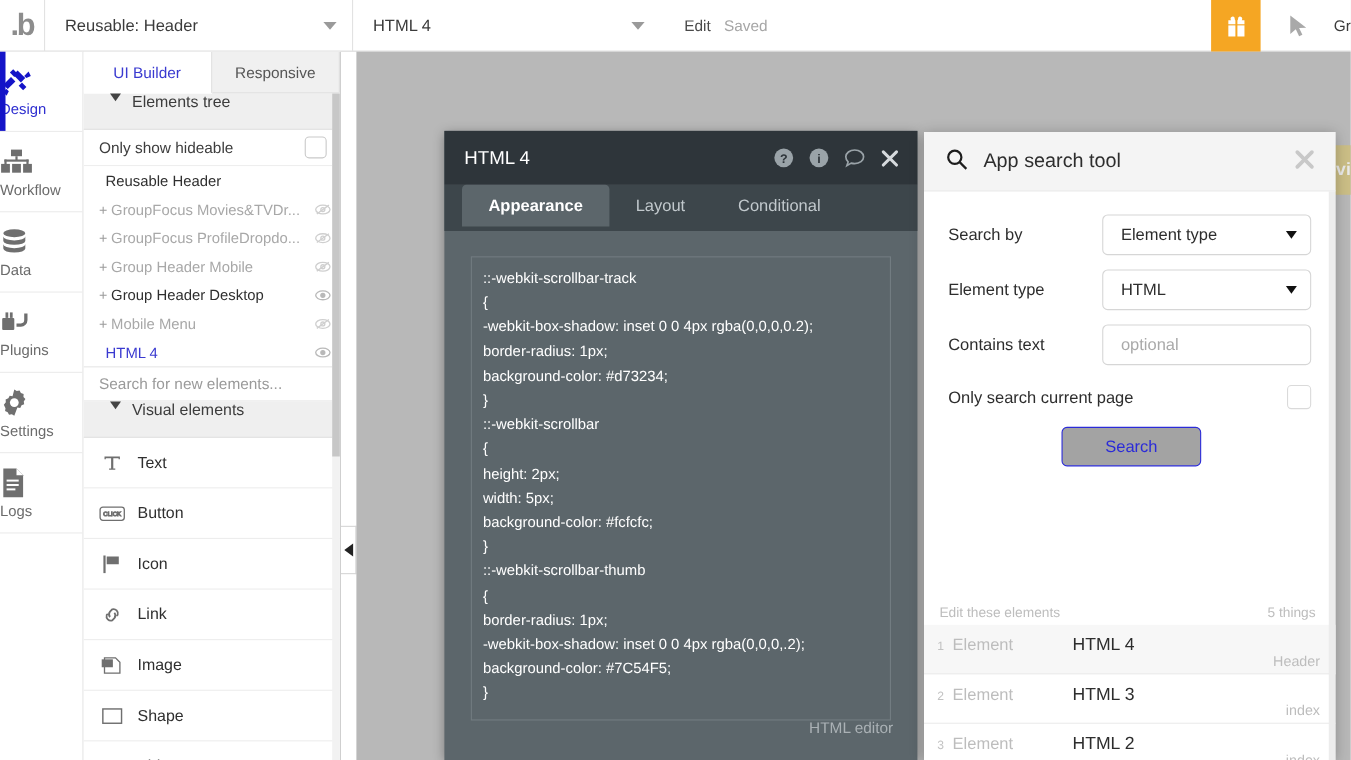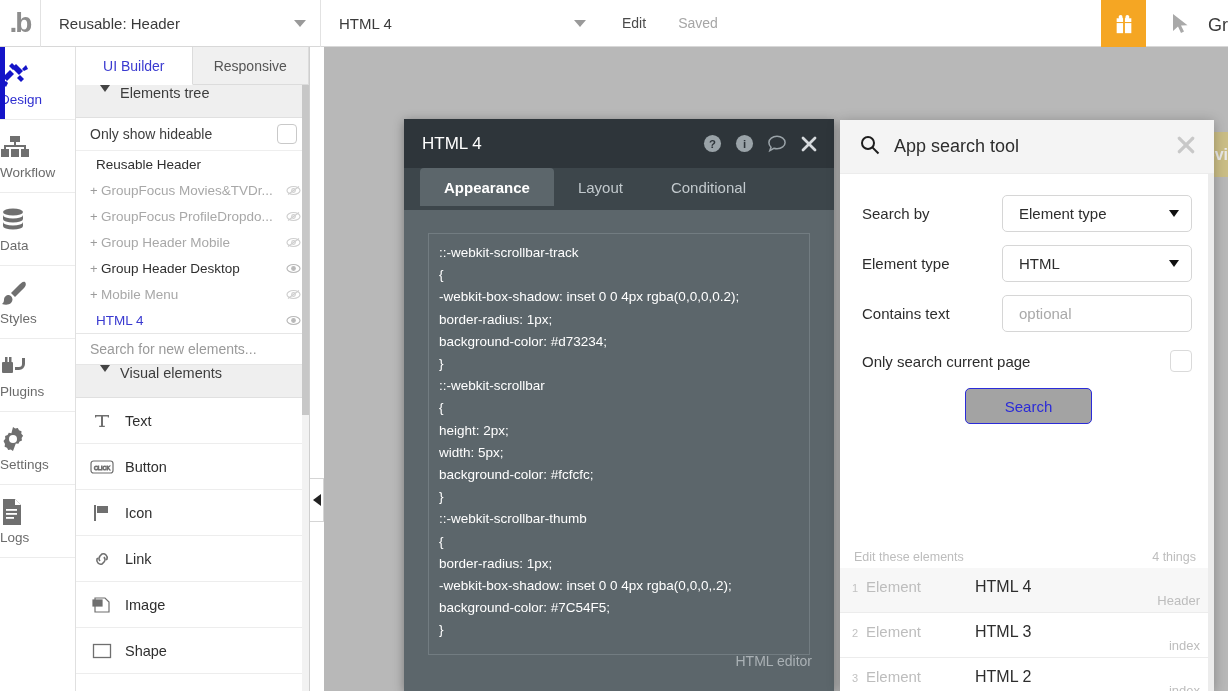--- a/index.html
+++ b/index.html
@@ -28,28 +28,28 @@
     padding:0 14px 0 18px; position:relative;
   }
   #sel-page { width:280px;gap:36px; }
   #sel-element { width:280px; }
   .tb-select .lbl { font-size:15px; color:#3b3b3b; flex:1; }
   .caret-down {
     width:0;height:0;border-left:6px solid transparent;border-right:6px solid transparent;
     border-top:7px solid #9a9a9a;
   }
   .tb-link { font-size:14px; color:#4a4a4a; margin-left:22px; cursor:pointer;}
-  .tb-muted { font-size:14px; color:#a6a6a6; margin-left:32px;}
+  .tb-muted { font-size:14px; color:#a6a6a6; margin-left:12px;}
   #gift-btn {
     position:absolute; right:82px; top:0; width:45px; height:47px; background:#f5a623;
     display:flex; align-items:center; justify-content:center;
   }
   #gift-btn svg { display:block; }
   #cursor-icon { position:absolute; right:38px; top:13px; }
-  #gr-text { position:absolute; right:0px; top:15px; font-size:18px; color:#3b3b3b; }
+  #gr-text { position:absolute; right:0px; top:15px; font-size:14px; color:#3b3b3b; }
 
   
   #rail {
     position:absolute; left:0; top:47px; width:76px; height:644px;
     background:#fff; border-right:1px solid #e0e0e0;
   }
   .rail-item {
     height:73px; border-bottom:1px solid #ececec;
     display:flex; flex-direction:column; align-items:flex-start; justify-content:center;
     gap:3px; cursor:pointer; position:relative; color:#6b6b6b;
@@ -290,29 +290,20 @@
     <span class="ricon">
       <svg width="26" height="26" viewBox="0 0 26 26" fill="#6f6f6f">
         <ellipse cx="13" cy="5" rx="10" ry="3.6"></ellipse>
         <path d="M3 8 v4 a10 3.6 0 0 0 20 0 v-4 a10 3.6 0 0 1 -20 0z"></path>
         <path d="M3 15 v4 a10 3.6 0 0 0 20 0 v-4 a10 3.6 0 0 1 -20 0z"></path>
       </svg>
     </span>
     <span class="rlabel">Data</span>
   </div>
 
-  <div class="rail-item">
-    <span class="ricon">
-      <svg width="28" height="26" viewBox="0 0 28 26" fill="#6f6f6f">
-        <path d="M25 2 C23 1 21 3 18 6 l-7 7 4 4 7-7c3-3 5-5 3-8z"></path>
-        <path d="M9 15 c-3 0-5 2-5 5 0 2-1 3-2 4 3 1 7 1 9-1 2-2 2-5 0-7z"></path>
-      </svg>
-    </span>
-    <span class="rlabel">Styles</span>
-  </div>
 
   <div class="rail-item">
     <span class="ricon">
       <svg width="28" height="24" viewBox="0 0 28 24" fill="#6f6f6f">
         <rect x="2" y="8" width="11" height="11" rx="1"></rect>
         <rect x="5" y="3" width="2.5" height="5"></rect>
           <rect x="9" y="3" width="2.5" height="5"></rect>
         <path d="M15 13 h4 a3 3 0 0 0 3-3 V4 h3 v6 a6 6 0 0 1 -6 6 h-4z"></path>
       </svg>
     </span>
@@ -643,21 +634,21 @@
     </div>
   </div>
 
   <div class="f-row chk">
     <span class="f-lbl">Only search current page</span>
     <span class="cbox"></span>
   </div>
 
   <div id="res-meta">
     <span>Edit these elements</span>
-    <span class="right">4 things</span>
+    <span class="right">5 things</span>
   </div>
 
   <div id="res-list">
     <div class="res-row sel">
       <span class="idx">1</span>
       <span class="kind">Element</span>
       <span class="nm">HTML 4</span>
       <span class="pg">Header</span>
     </div>
     <div class="res-row">

